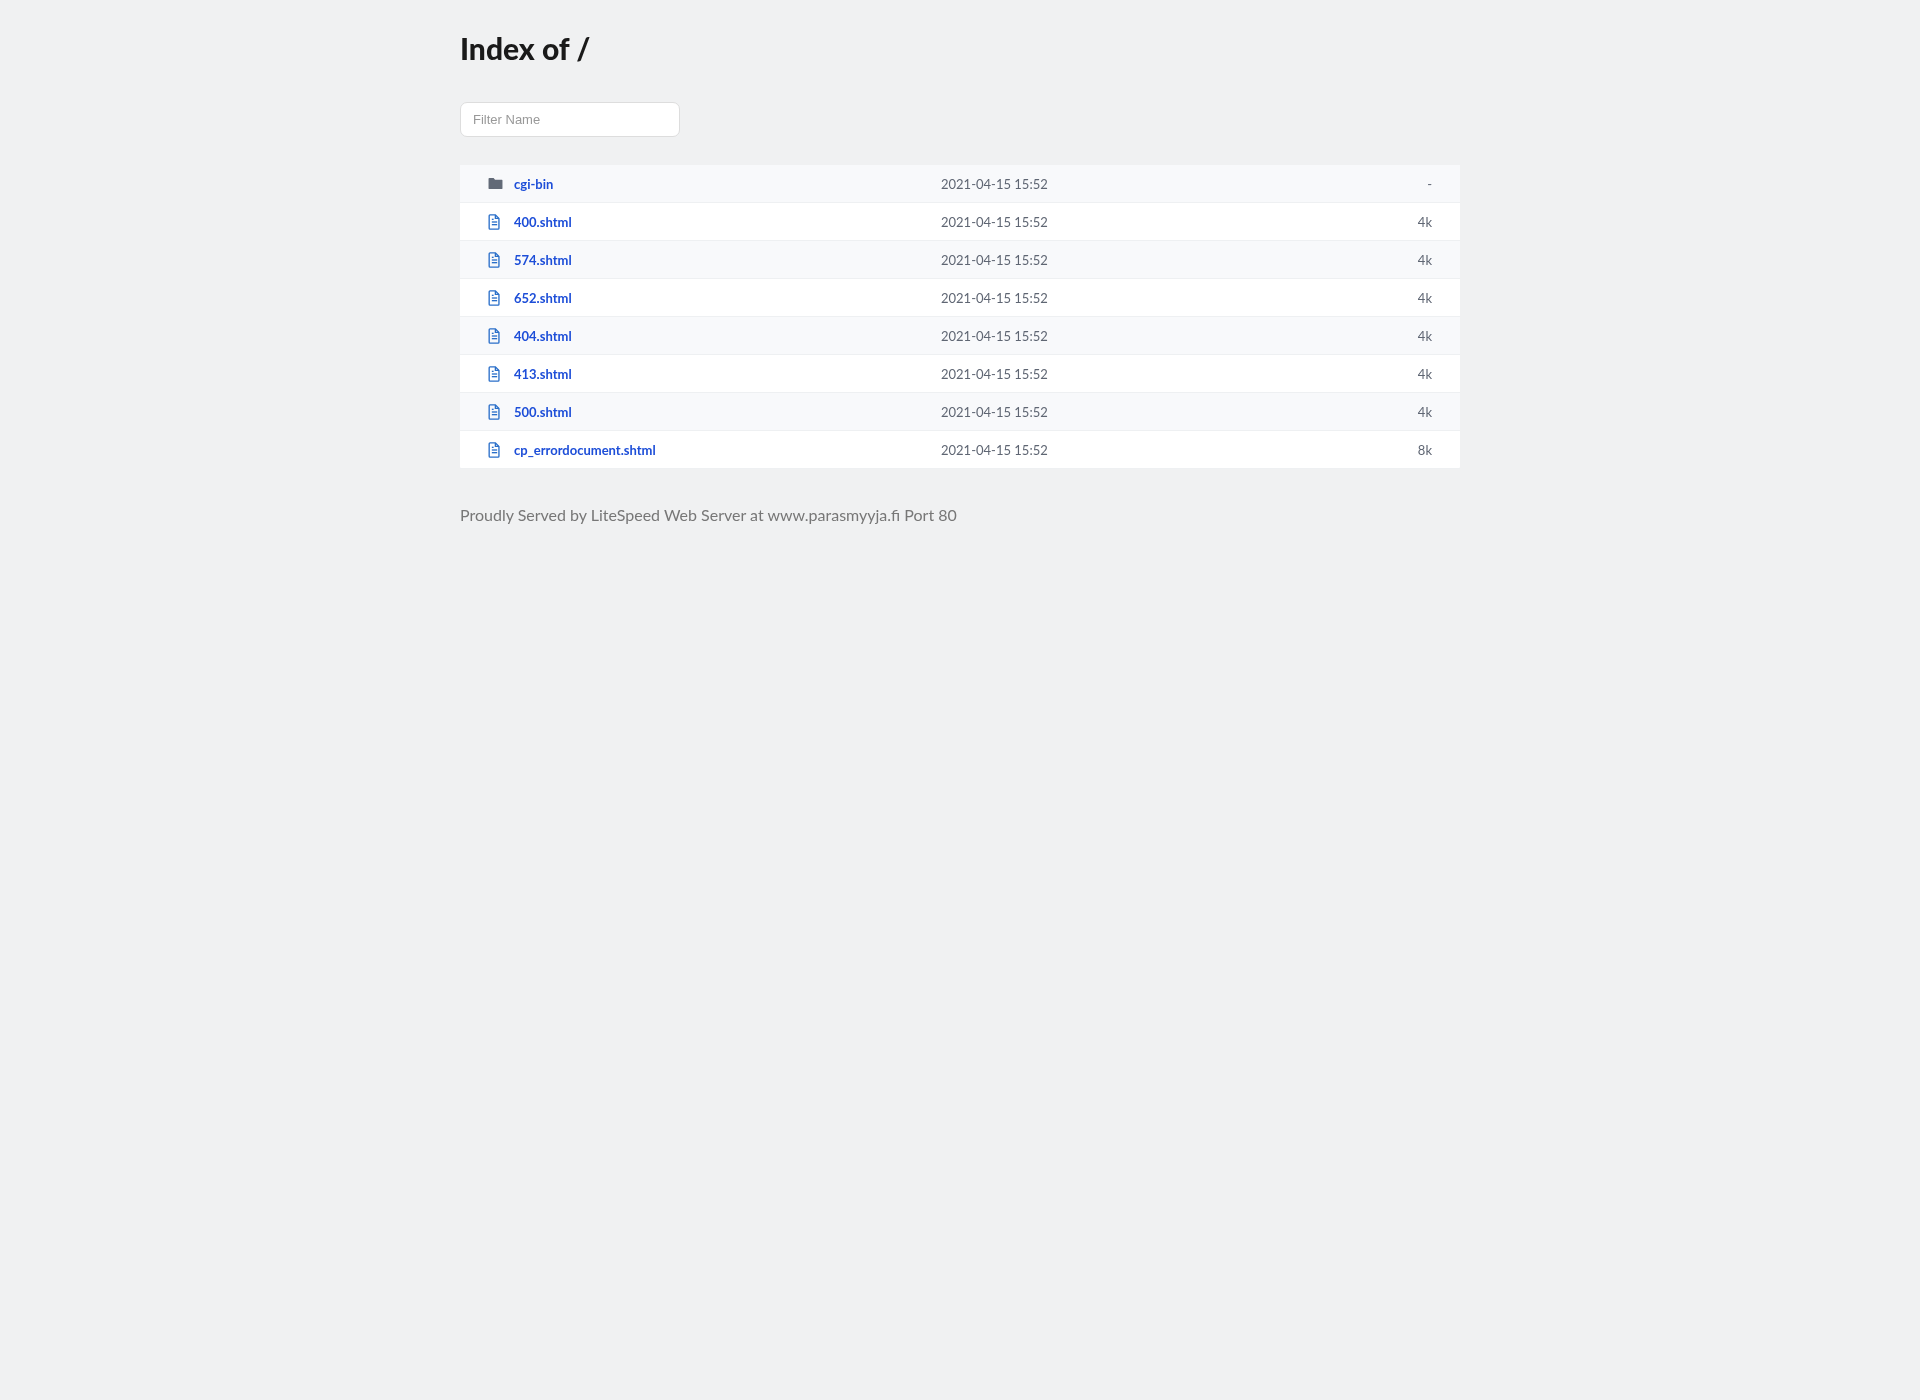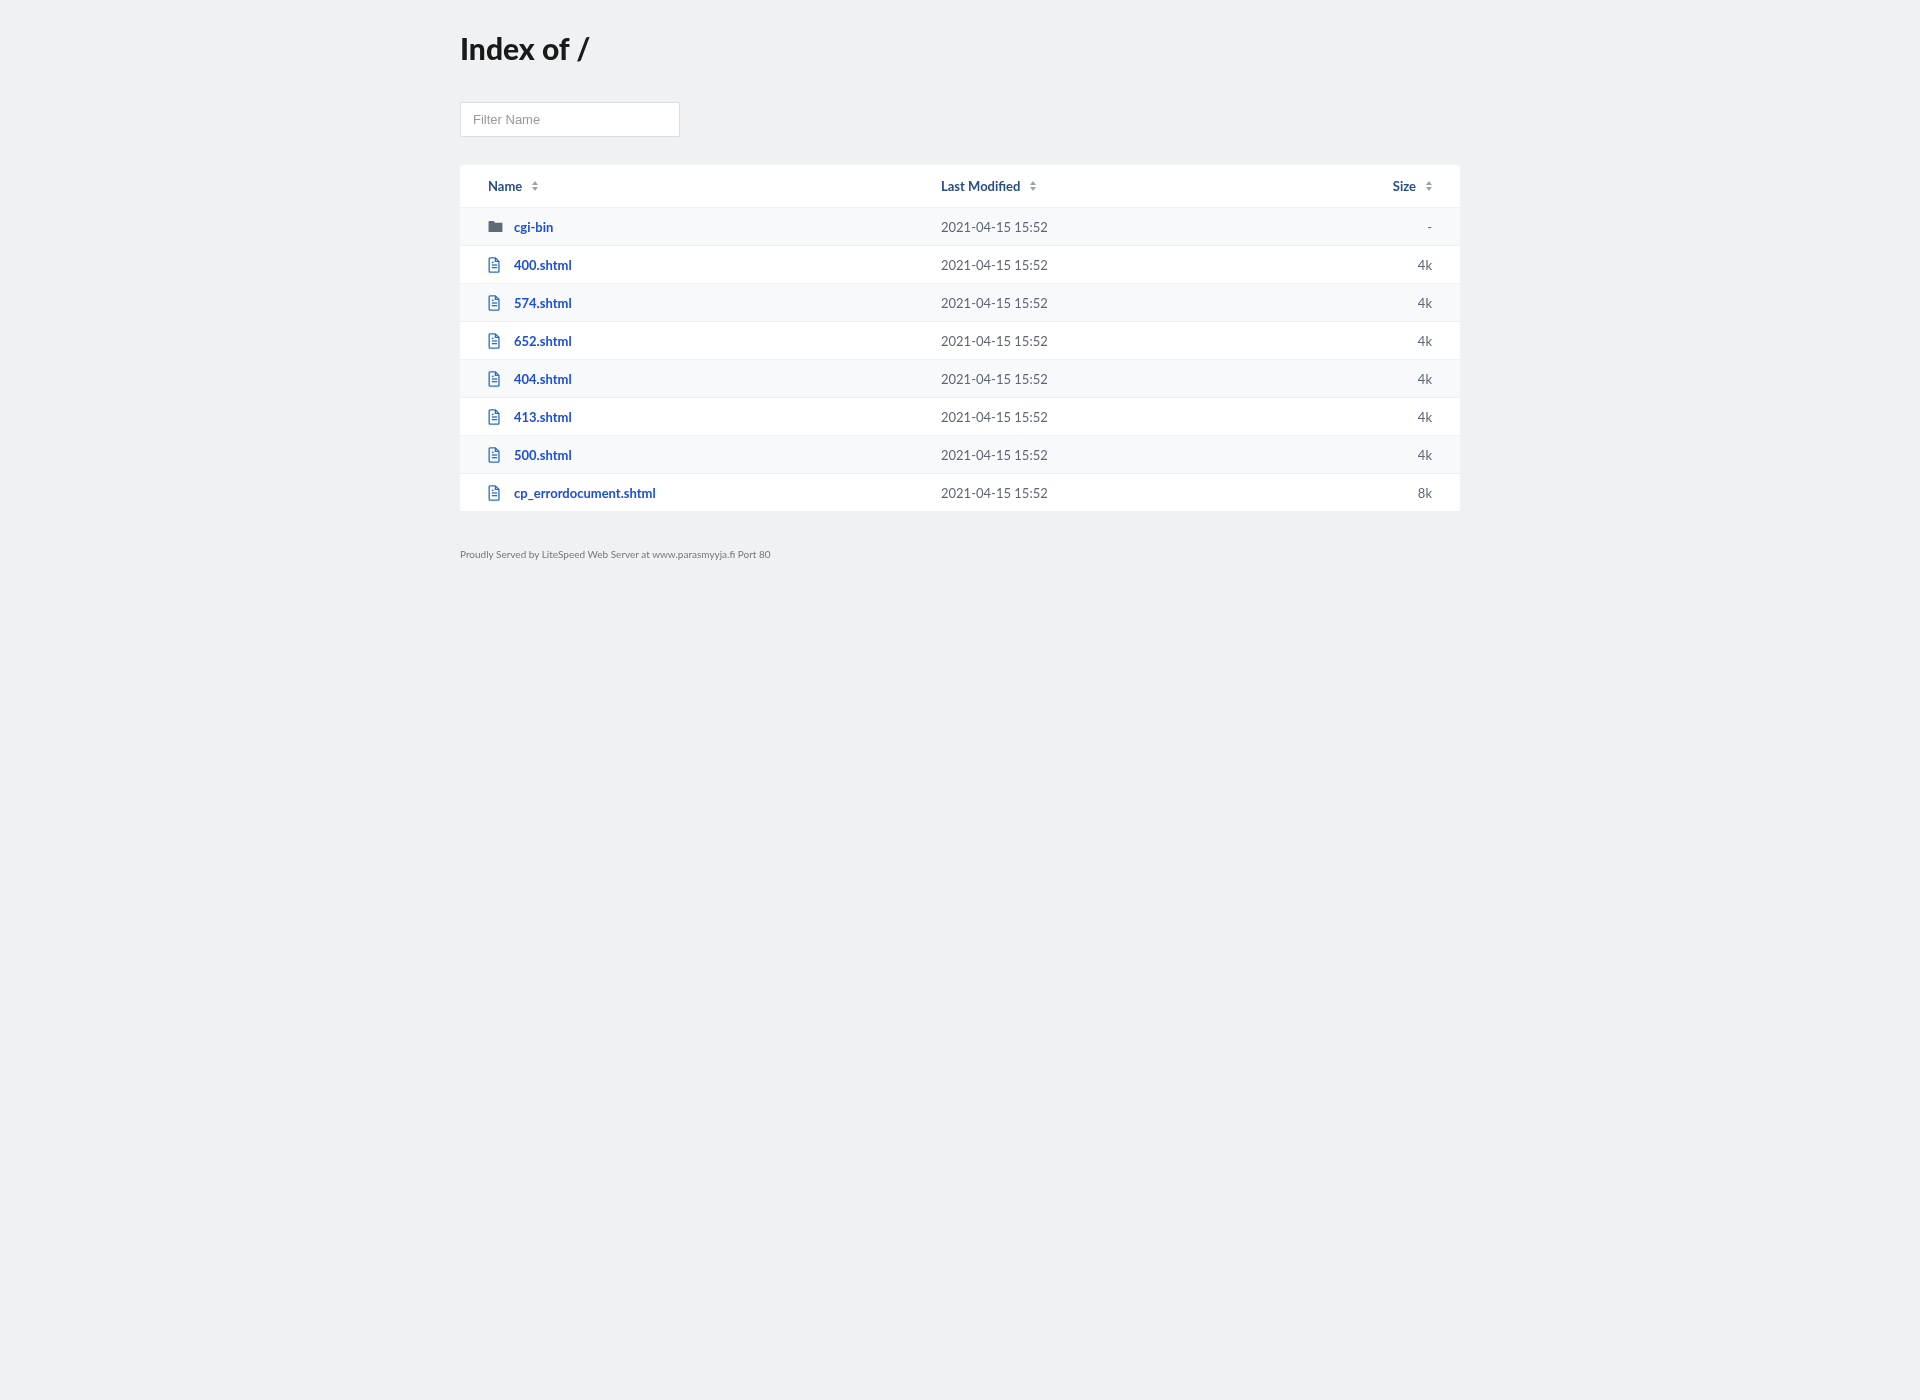--- a/index.html
+++ b/index.html
@@ -22,21 +22,21 @@
     font-size: 30px;
     font-weight: 900;
     color: #1a1a1a;
     margin-bottom: 36px;
   }
   .filter-input {
     width: 220px;
     padding: 9px 12px;
     font-size: 13px;
     border: 1px solid #ddd;
-    border-radius: 1px;
+    border-radius: 7px;
     background: #fff;
     color: #333;
     margin-bottom: 28px;
     outline: none;
   }
   .filter-input::placeholder {
     color: #999;
   }
   .listing {
     background: #fff;
@@ -120,53 +120,33 @@
   }
   .file-svg {
     width: 13px;
     height: 16px;
     stroke: #2a6fc9;
     fill: none;
     stroke-width: 1.5;
   }
   .footer {
     margin-top: 36px;
-    font-size: 10px;
+    font-size: 16px;
     color: #777;
   }
 </style>
 </head>
 <body>
 
 <div class="container">
   <h1 class="title">Index of /</h1>
 
   <input type="text" class="filter-input" placeholder="Filter Name" style="">
 
   <div class="listing">
-    <div class="header-row">
-      <div class="col-name">
-        <span class="header-label">
-          <span>Name</span>
-          <span class="sort-icon"></span>
-        </span>
-      </div>
-      <div class="col-modified">
-        <span class="header-label">
-          <span>Last Modified</span>
-          <span class="sort-icon"></span>
-        </span>
-      </div>
-      <div class="col-size" style="display:flex;justify-content:flex-end;">
-        <span class="header-label">
-          <span>Size</span>
-          <span class="sort-icon"></span>
-        </span>
-      </div>
-    </div>
     <div id="rows">
         <div class="data-row">
           <div class="col-name">
             <span class="icon-cell">
               <svg class="folder-svg" viewBox="0 0 16 14">
                 <path d="M1.5 1h4.5l1.5 2H15a.5.5 0 0 1 .5.5V12a1 1 0 0 1-1 1h-13a1 1 0 0 1-1-1V2a1 1 0 0 1 1-1z"></path>
               </svg>
             </span>
             <a class="file-link">cgi-bin</a>
           </div>

